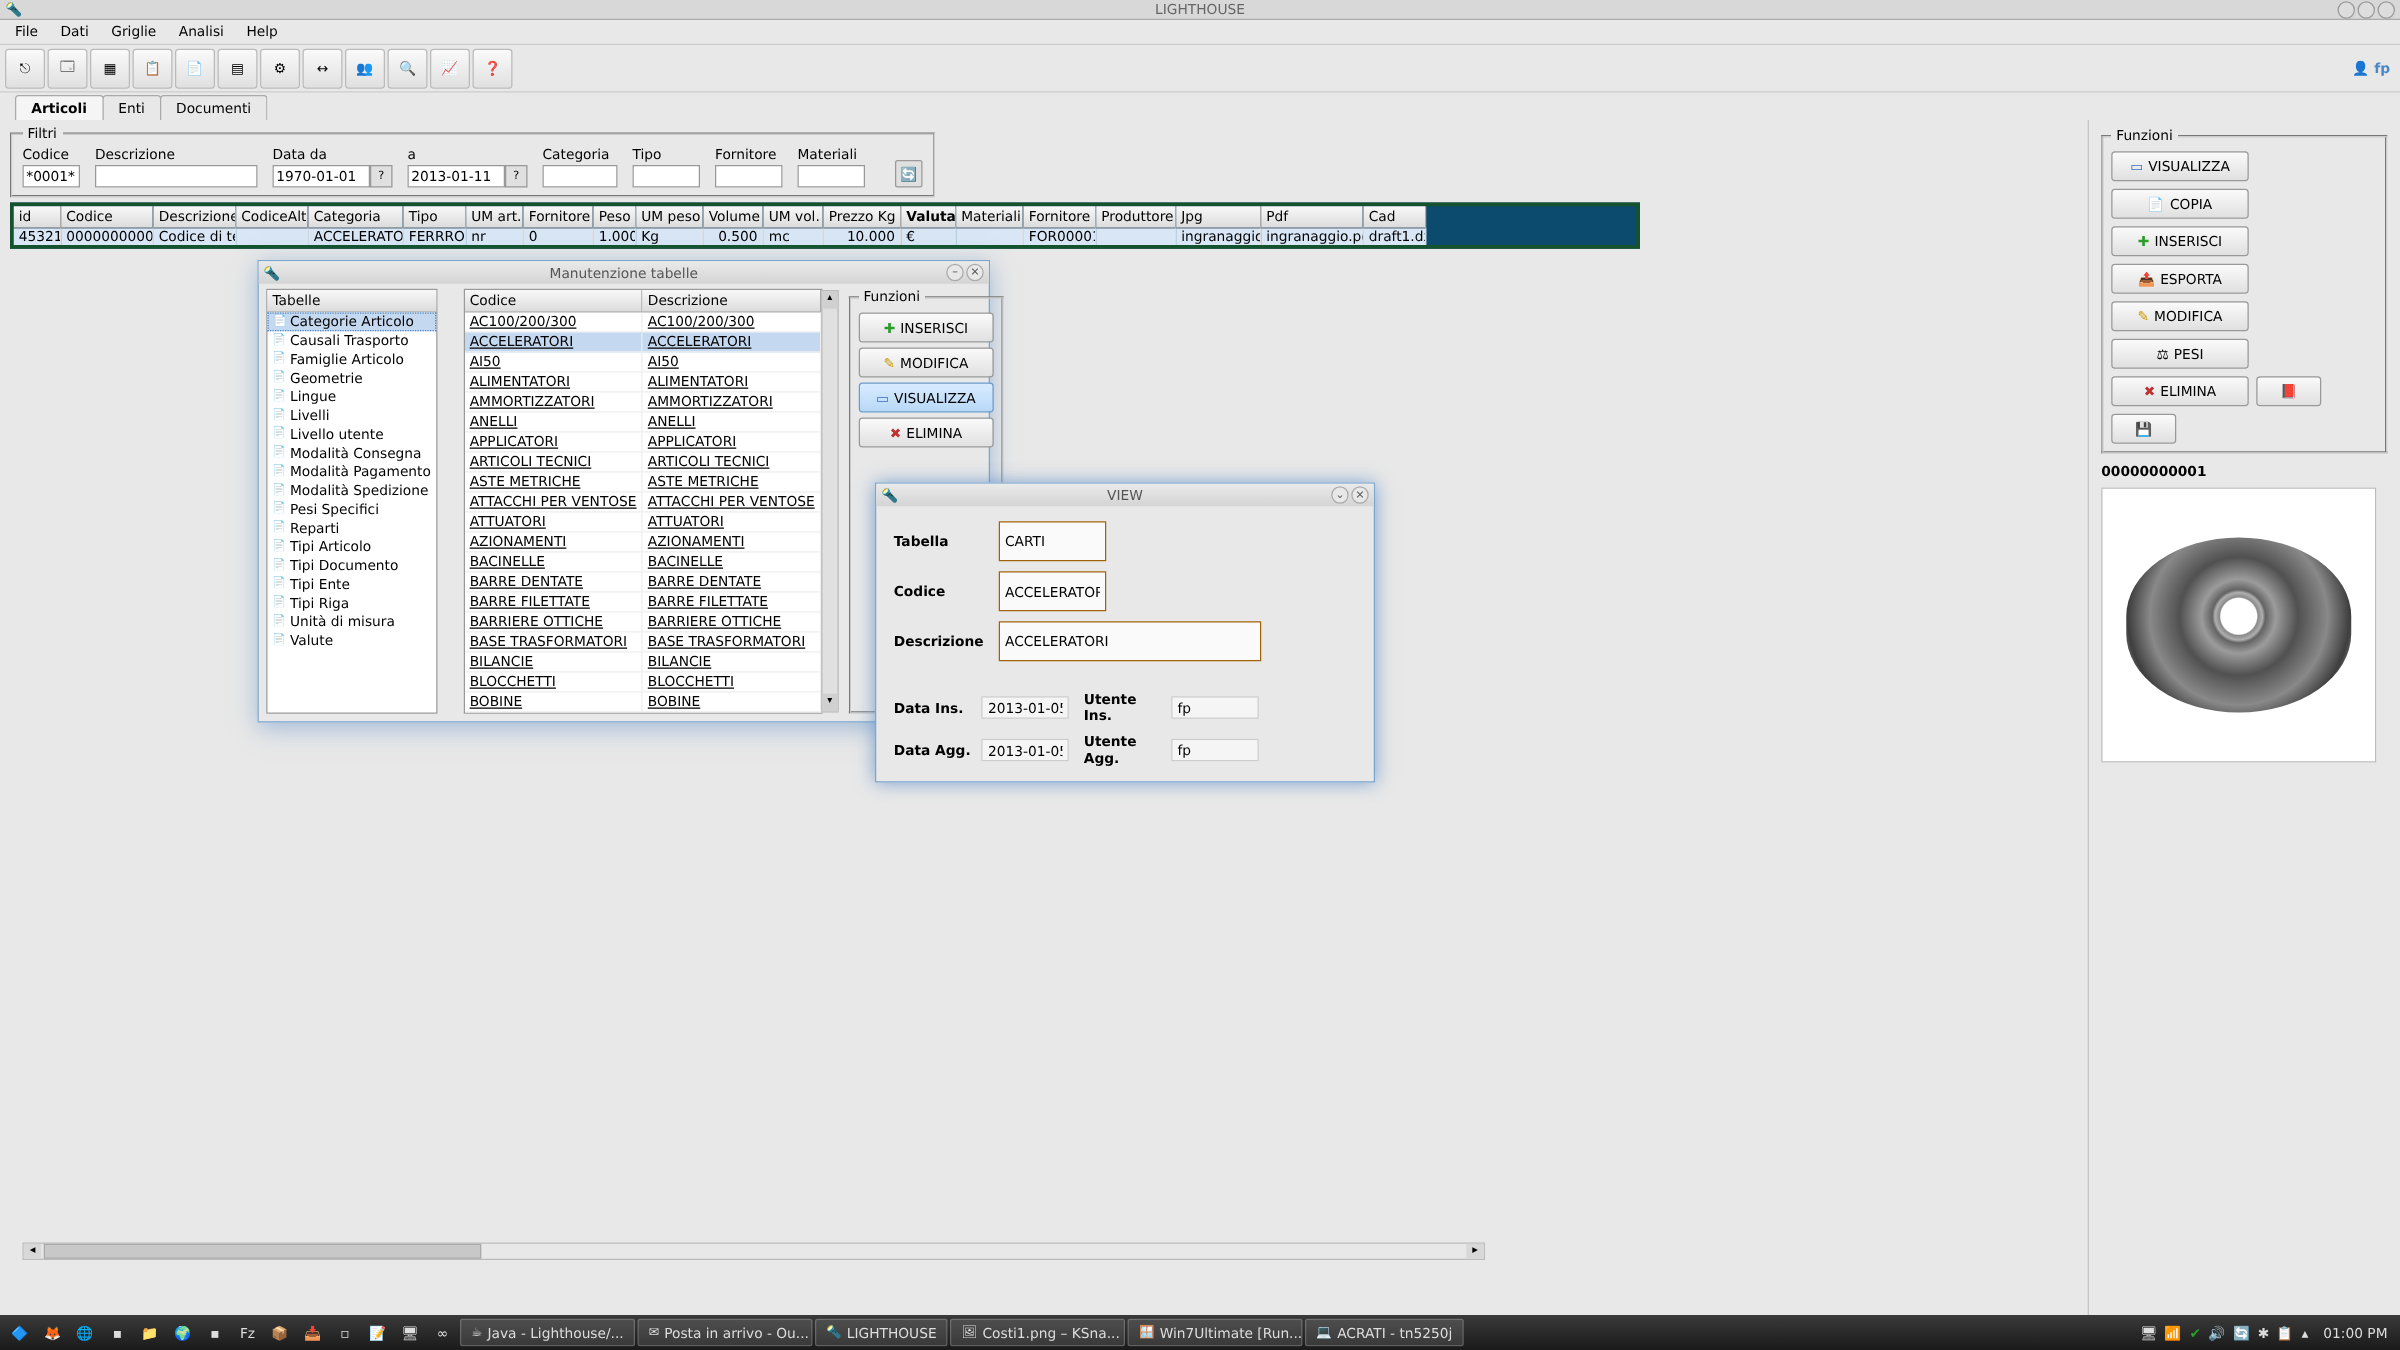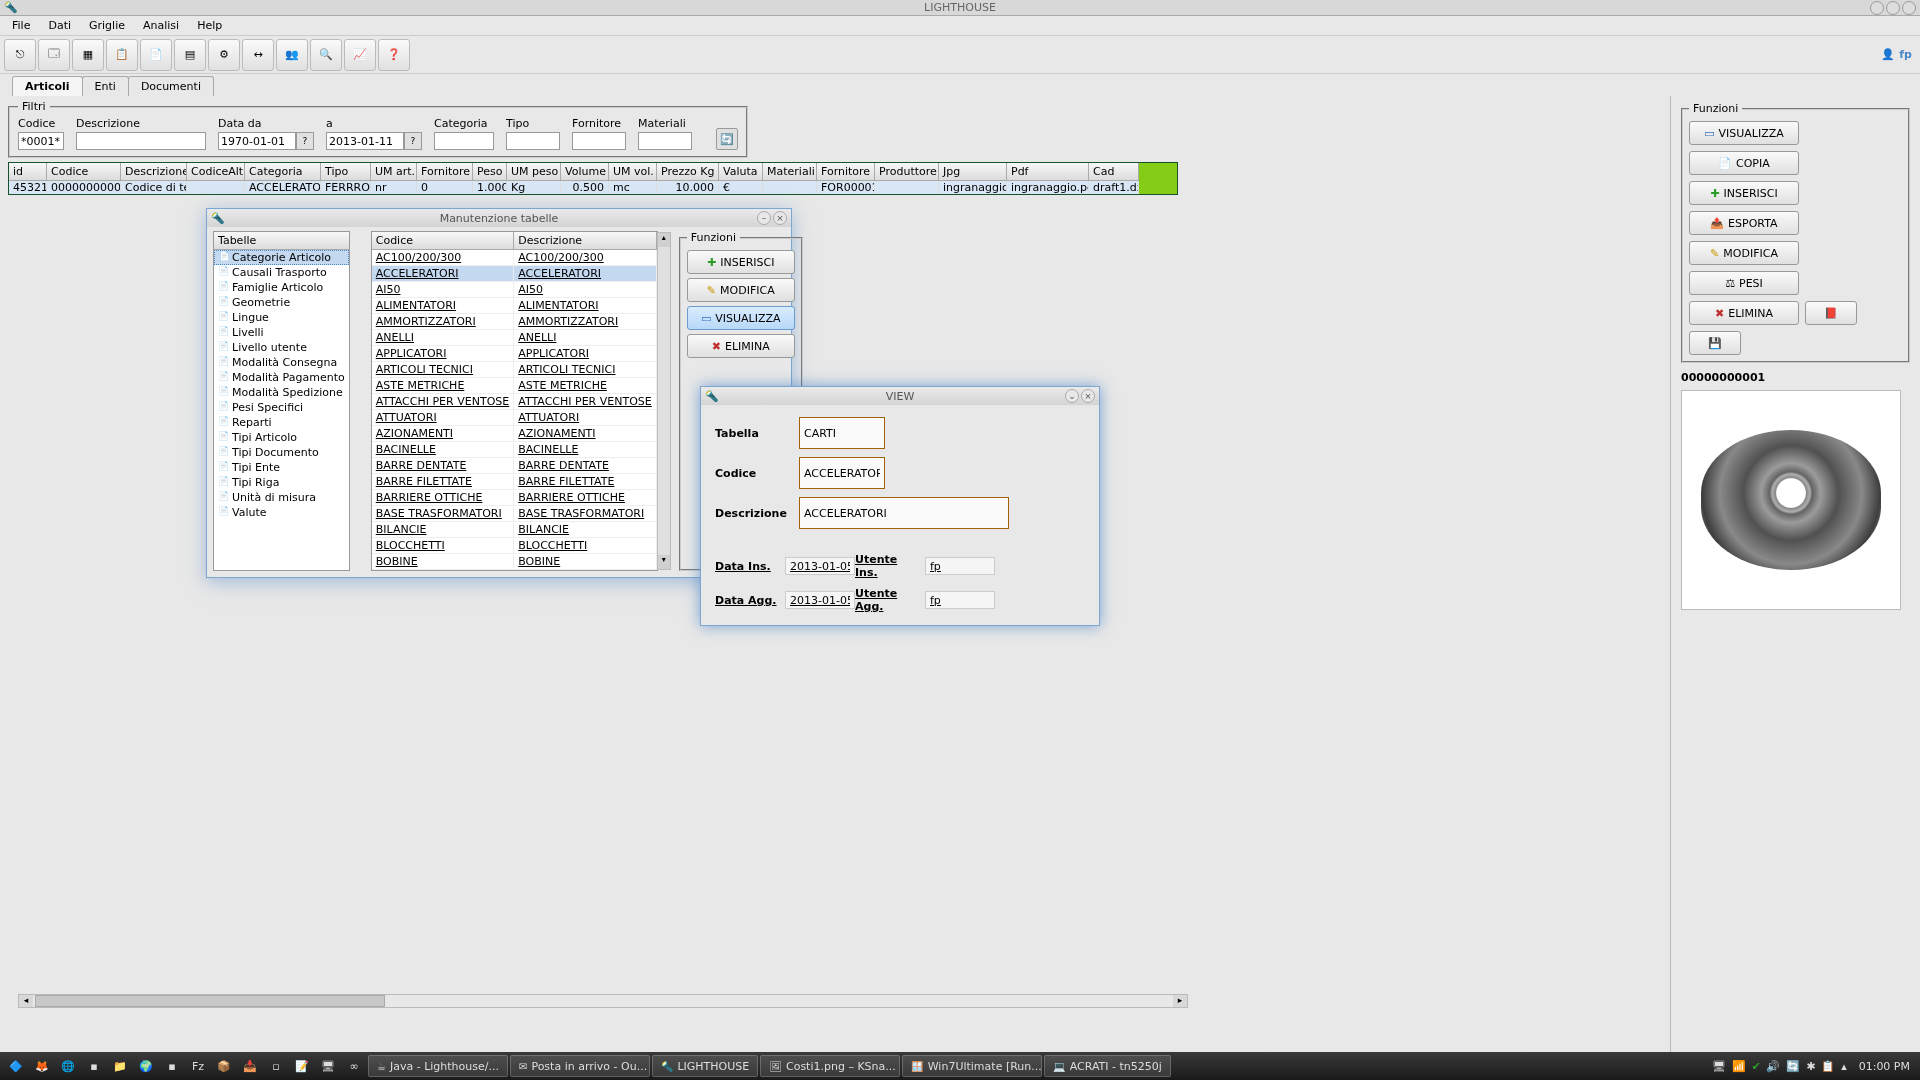--- a/index.html
+++ b/index.html
@@ -36,21 +36,21 @@
 .filter-row1 { display: flex; gap: 12px; }
 .filter-col { display: flex; flex-direction: column; gap: 2px; }
 .filter-col label { font-size: 11px; }
 .filter-col input, .filter-col select { height: 18px; border: 1px solid #999; background: #fff; padding: 0 2px; font-size: 11px; }
 .date-wrap { display: flex; }
 .date-wrap input { width: 78px; }
 .date-btn { width: 18px; height: 18px; border: 1px solid #999; background: #e0e0e0; cursor: pointer; font-size: 9px; }
 .refresh-btn { width: 22px; height: 22px; border: 1px solid #999; background: #e0e0e0; border-radius: 2px; cursor: pointer; margin-left: auto; align-self: flex-end; }
 
 
-.grid { width: 1170px; border: 1px solid #14532d; background: #84cc16; }
+.grid { width: 1304px; border: 3px solid #14532d; background: #0c4a6e; }
 .grid-head, .grid-row { display: flex; }
 .grid-head .gc { background: linear-gradient(#f8f8f8,#dcdcdc); border-right: 1px solid #aaa; border-bottom: 1px solid #aaa; padding: 2px 4px; font-weight: normal; white-space: nowrap; overflow: hidden; }
 .grid-row .gc { border-right: 1px solid #ddd; padding: 0 4px; background: #fff; white-space: nowrap; overflow: hidden; }
 .grid-row.selected .gc { background: #d8e6f5; }
 .gc.r { text-align: right; }
 
 
 .side-panel { width: 250px; border-left: 1px solid #bbb; background: #e8e8e8; padding: 6px 10px; }
 .side-group { border: 2px groove #ccc; padding: 6px; margin-bottom: 8px; }
 .side-group legend { padding: 0 4px; }
@@ -88,21 +88,21 @@
 .func-btn { width: 108px; height: 24px; border: 1px solid #999; border-radius: 3px; background: linear-gradient(#fafafa,#e0e0e0); display: flex; align-items: center; justify-content: center; gap: 4px; cursor: pointer; margin-bottom: 4px; }
 .func-btn.highlight { background: linear-gradient(#d8ecff,#b8d8f8); border-color: #6a9cd0; }
 
 
 .view-window { position: absolute; left: 700px; top: 386px; width: 400px; border: 1px solid #7aa6d0; background: #e8e8e8; box-shadow: 0 0 14px rgba(90,140,200,0.8); }
 .vw-body { padding: 12px 14px; }
 .vw-field { display: flex; align-items: center; margin-bottom: 8px; gap: 10px; }
 .vw-field label { width: 74px; font-weight: bold; }
 .vw-field input { height: 32px; border: 1px solid #a16207; background: #fafafa; padding: 0 4px; }
 .vw-sep { height: 16px; }
-.vw-fields2 { display: flex; flex-wrap: wrap; gap: 8px 0; text-decoration: underline; }
+.vw-fields2 { display: flex; flex-wrap: wrap; gap: 8px 12px; }
 .vw-fields2 .mini { display: flex; align-items: center; gap: 6px; }
 .vw-fields2 label { font-weight: bold; width: 64px; }
 .vw-fields2 input { height: 18px; border: 1px solid #ccc; background: #f5f5f5; padding: 0 4px; width: 70px; }
 .vw-footer { display: flex; justify-content: flex-end; padding: 8px 12px 12px; }
 .esci-btn { width: 88px; height: 24px; border: 1px solid #999; border-radius: 3px; background: linear-gradient(#f8f8f8,#dadada); cursor: pointer; }
 
 
 .hscroll { position: absolute; left: 18px; width: 1170px; bottom: 50px; height: 14px; background: #e8e8e8; border: 1px solid #bbb; display: flex; }
 .hscroll .sbtn { width: 14px; background: #d8d8d8; text-align: center; cursor: pointer; font-size: 9px; }
 .hscroll .thumb { width: 350px; background: #c8c8c8; margin-left: 2px; border: 1px solid #aaa; }
@@ -246,21 +246,21 @@
           <div class="gc" style="width: 58px;">CodiceAlt</div>
           <div class="gc" style="width: 76px;">Categoria</div>
           <div class="gc" style="width: 50px;">Tipo</div>
           <div class="gc" style="width: 46px;">UM art.</div>
           <div class="gc" style="width: 56px;">Fornitore</div>
           <div class="gc" style="width: 34px;">Peso</div>
           <div class="gc" style="width: 54px;">UM peso</div>
           <div class="gc" style="width: 48px;">Volume</div>
           <div class="gc" style="width: 48px;">UM vol.</div>
           <div class="gc" style="width: 62px;">Prezzo Kg</div>
-          <div class="gc" style="width: 44px;">Valuta</div>
+          <div class="gc" style="width: 44px; font-weight: bold;">Valuta</div>
           <div class="gc" style="width: 54px;">Materiali</div>
           <div class="gc" style="width: 58px;">Fornitore</div>
           <div class="gc" style="width: 64px;">Produttore</div>
           <div class="gc" style="width: 68px;">Jpg</div>
           <div class="gc" style="width: 82px;">Pdf</div>
           <div class="gc" style="width: 50px;">Cad</div>
         </div>
       <div class="grid-row selected" id="grid-row0">
           <div class="gc" style="width: 38px;">45321</div>
           <div class="gc" style="width: 74px;">00000000001</div>

